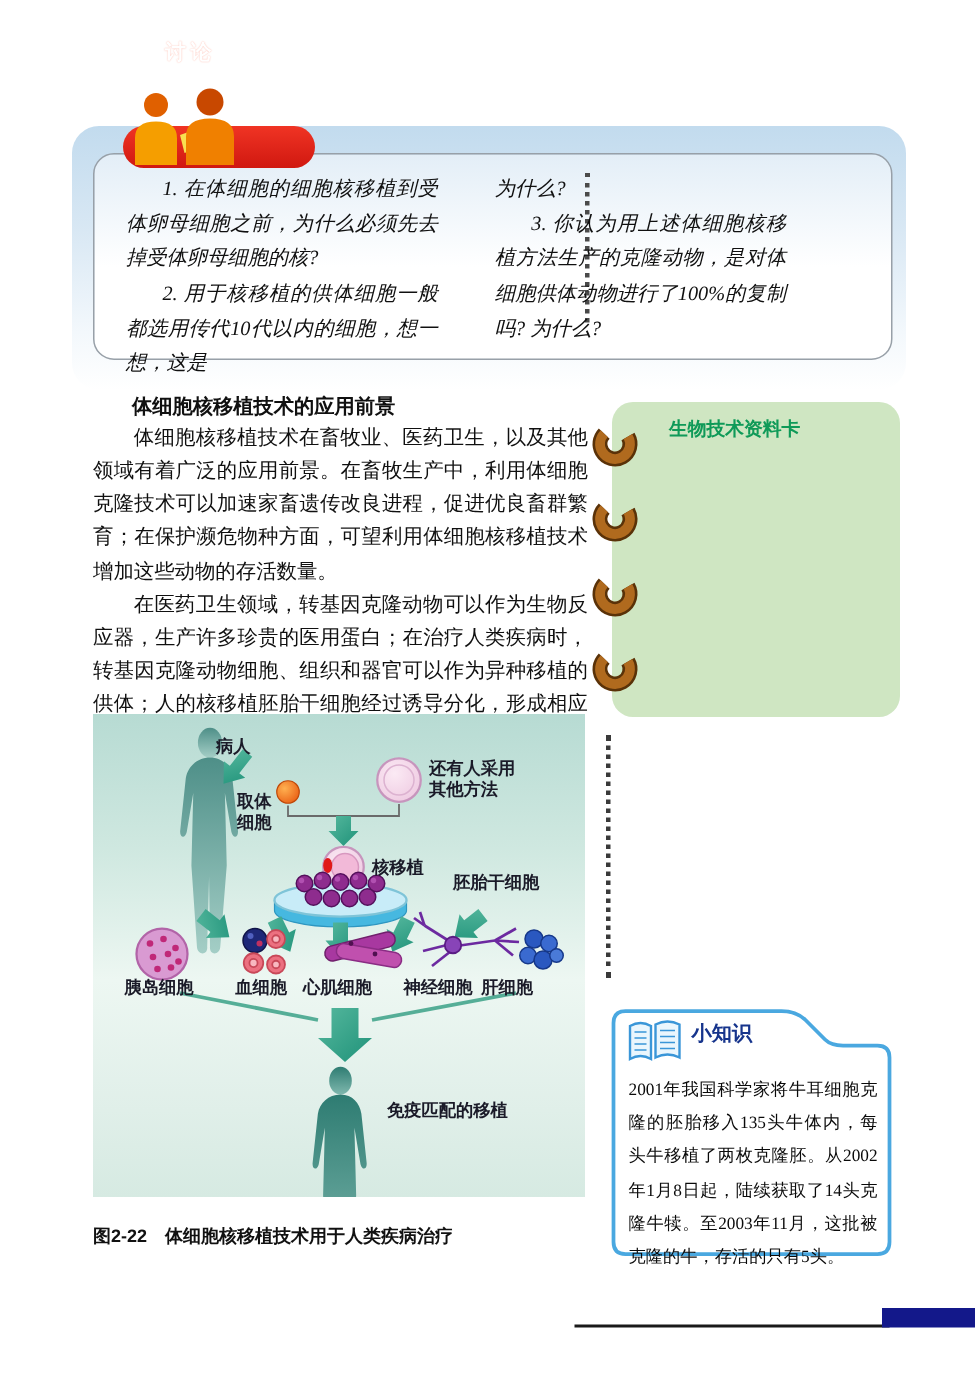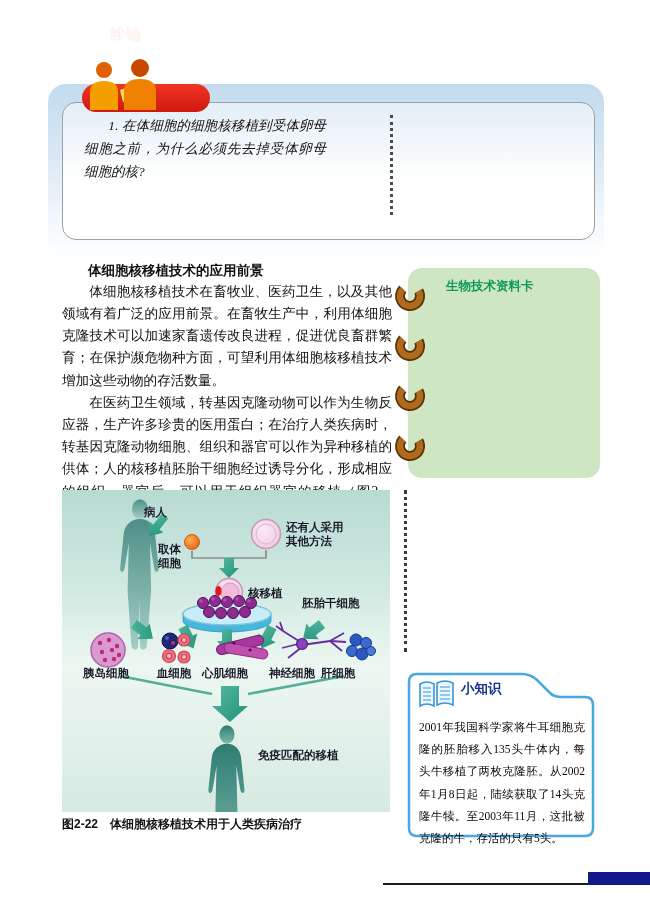--- a/index.html
+++ b/index.html
@@ -38,21 +38,21 @@
   
   .info-card { position:absolute; left:408px; top:268px; width:192px; height:210px;
     background:#cfe6c2; border-radius:14px; }
   .info-title { position:absolute; left:446px; top:278px; font-family:"Liberation Sans",sans-serif;
     font-weight:bold; font-size:12.5px; color:#0f9a58; }
   .info-body { position:absolute; left:446px; top:296px; width:146px;
     font-size:11.4px; line-height:1.76; text-align:justify; color:#101010; }
   .rings { position:absolute; left:392px; top:280px; }
 
   
-  .figure { position:absolute; left:62px; top:490px; width:328px; height:322px;
+  .figure { position:absolute; left:62px; top:476px; width:328px; height:322px;
     background:linear-gradient(180deg,#b7dbd3 0%,#cfe8e0 28%,#edf7f2 55%,#e0efe9 82%,#d6eae2 100%); }
   .fig-label { position:absolute; font-family:"Liberation Sans",sans-serif;
     font-size:11.5px; font-weight:bold; color:#1a1a28; line-height:1.25; }
   .fig-cell-label { transform:translateX(-50%); white-space:nowrap; }
   .fig-caption { position:absolute; left:62px; top:816px; width:328px; text-align:left;
     font-weight:bold; font-size:12px; color:#111111; font-family:"Liberation Sans",sans-serif; }
   .fig-caption .num { margin-right:12px; }
 
   
   .v-dots { position:absolute; left:404px; top:490px; height:162px; width:0;
@@ -99,20 +99,25 @@
 
       <circle cx="60" cy="10" r="9" fill="#c84800"></circle>
       <path d="M44,52 L44,33 Q44,21 60,21 Q76,21 76,33 L76,52 Z" fill="#f08000"></path>
     </svg>
   </div>
   <div class="disc-label">讨论</div>
 
   <div class="disc-cols">
     <div class="disc-col left">
       <p class="disc-q">1. 在体细胞的细胞核移植到受体卵母细胞之前，为什么必须先去掉受体卵母细胞的核?</p>
+      <p class="disc-q">2. 用于核移植的供体细胞一般都选用传代10代以内的细胞，想一想，这是</p>
+    </div>
+    <div class="disc-col right">
+      <p class="disc-q noindent">为什么?</p>
+      <p class="disc-q">3. 你认为用上述体细胞核移植方法生产的克隆动物，是对体细胞供体动物进行了100%的复制吗? 为什么?</p>
     </div>
   </div>
 
   <h3 class="sec-heading">体细胞核移植技术的应用前景</h3>
   <p class="para p1">体细胞核移植技术在畜牧业、医药卫生，以及其他领域有着广泛的应用前景。在畜牧生产中，利用体细胞克隆技术可以加速家畜遗传改良进程，促进优良畜群繁育；在保护濒危物种方面，可望利用体细胞核移植技术增加这些动物的存活数量。</p>
   <p class="para p2">在医药卫生领域，转基因克隆动物可以作为生物反应器，生产许多珍贵的医用蛋白；在治疗人类疾病时，转基因克隆动物细胞、组织和器官可以作为异种移植的供体；人的核移植胚胎干细胞经过诱导分化，形成相应的组织、器官后，可以用于组织器官的移植（图2－22）。此外，研</p>
 
   <div class="info-card"></div>
   <div class="rings">
     <svg width="36" height="190" viewBox="0 0 36 190">

